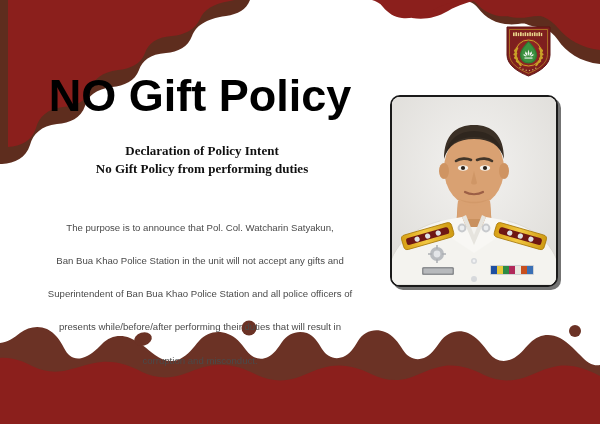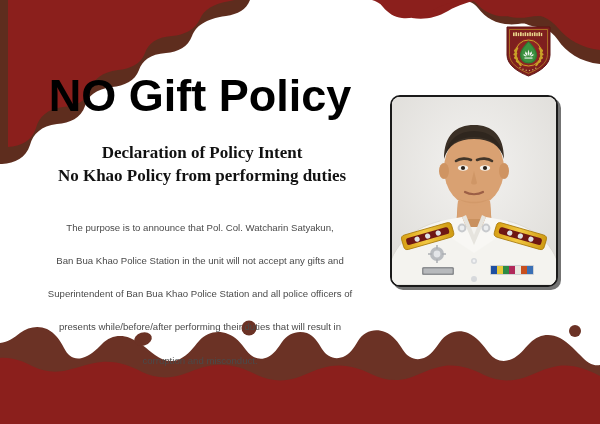--- a/index.html
+++ b/index.html
@@ -47,21 +47,21 @@
 
   .subtitle-block {
     position: absolute;
     left: 0;
     top: 142px;
     width: 404px;
     text-align: center;
   }
   .subtitle-line {
     font-family: "Liberation Serif", serif;
-    font-size: 17px;
+    font-size: 13px;
     font-weight: bold;
     color: #111111;
     line-height: 1.35;
     margin: 0;
     white-space: nowrap;
   }
 
   .body-block {
     position: absolute;
     left: 22px;
@@ -235,21 +235,21 @@
     <circle cx="249" cy="328" r="7.5" fill="#6B3225"></circle>
     <circle cx="575" cy="331" r="6" fill="#6B3225"></circle>
   </svg>
 
   <div class="title-block">
     <div class="main-title">NO Gift Policy</div>
   </div>
 
   <div class="subtitle-block">
     <div class="subtitle-line">Declaration of Policy Intent</div>
-    <div class="subtitle-line">No Khao Policy from performing duties</div>
+    <div class="subtitle-line">No Gift Policy from performing duties</div>
   </div>
 
   <div class="body-block">
     <div class="body-line">The purpose is to announce that Pol. Col. Watcharin Satyakun,</div>
     <div class="body-line">Ban Bua Khao Police Station in the unit will not accept any gifts and</div>
     <div class="body-line">Superintendent of Ban Bua Khao Police Station and all police officers of</div>
     <div class="body-line">presents while/before/after performing their duties that will result in</div>
     <div class="body-line">corruption and misconduct.</div>
   </div>
 

